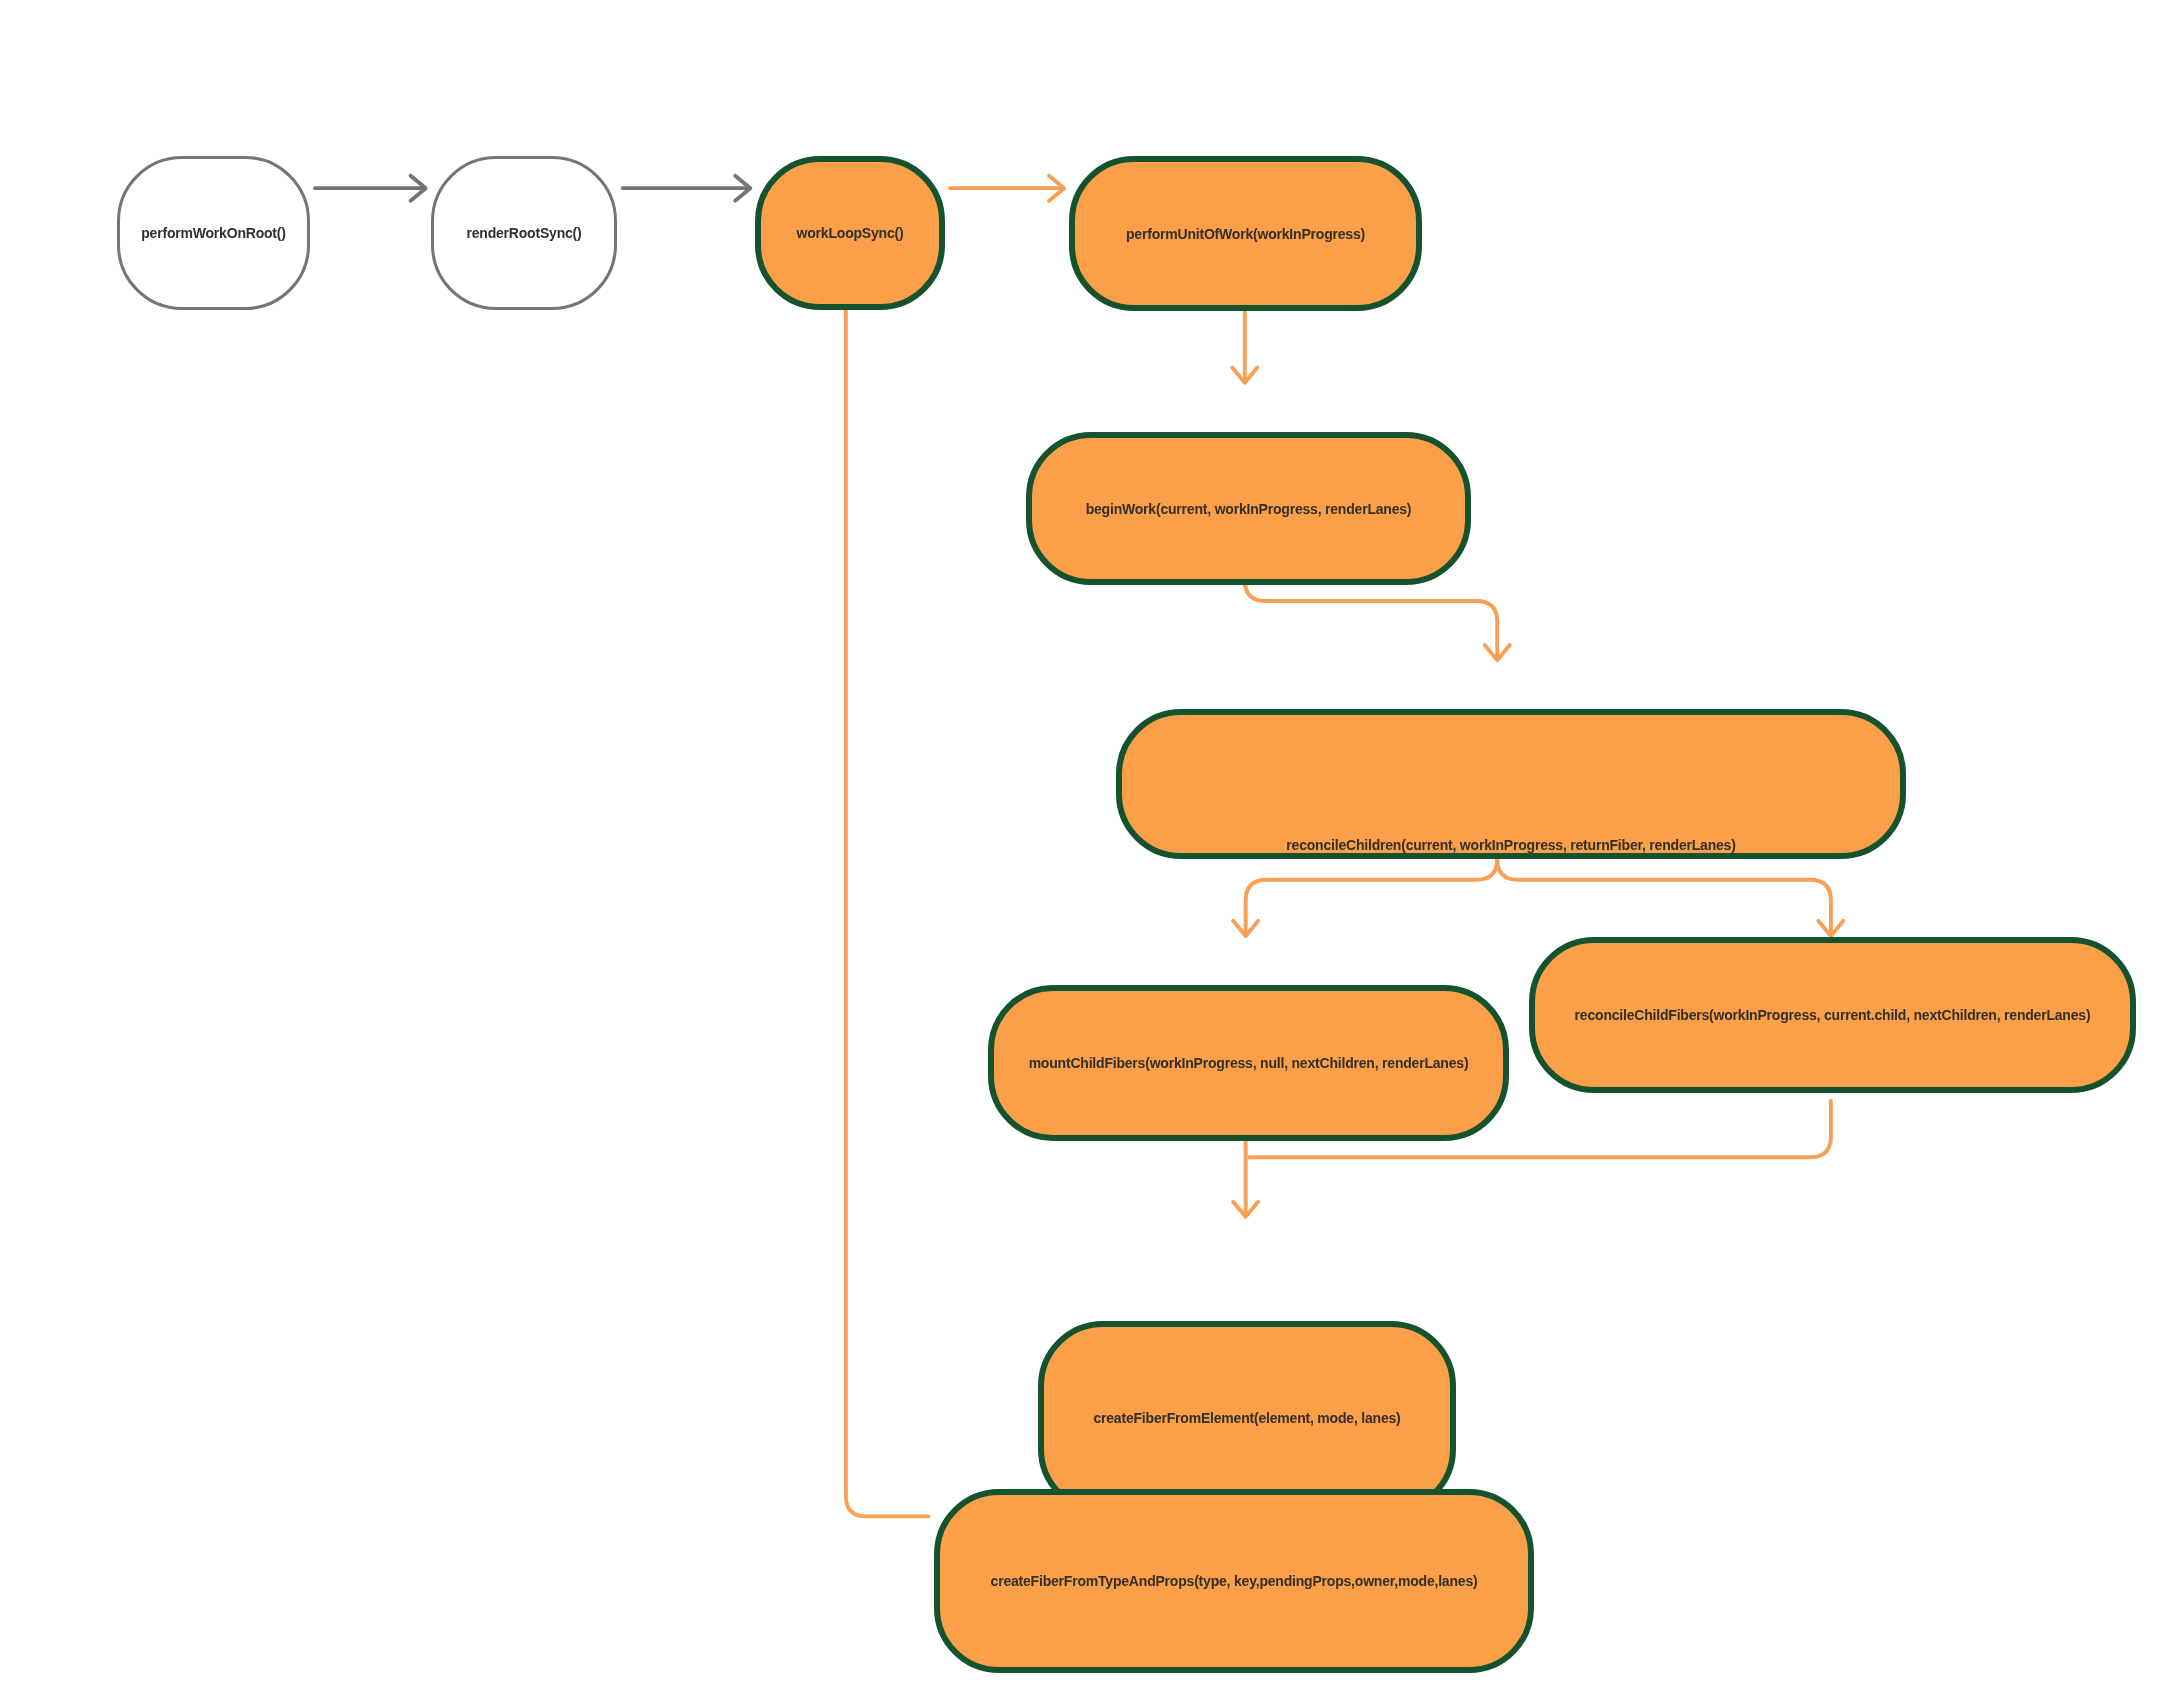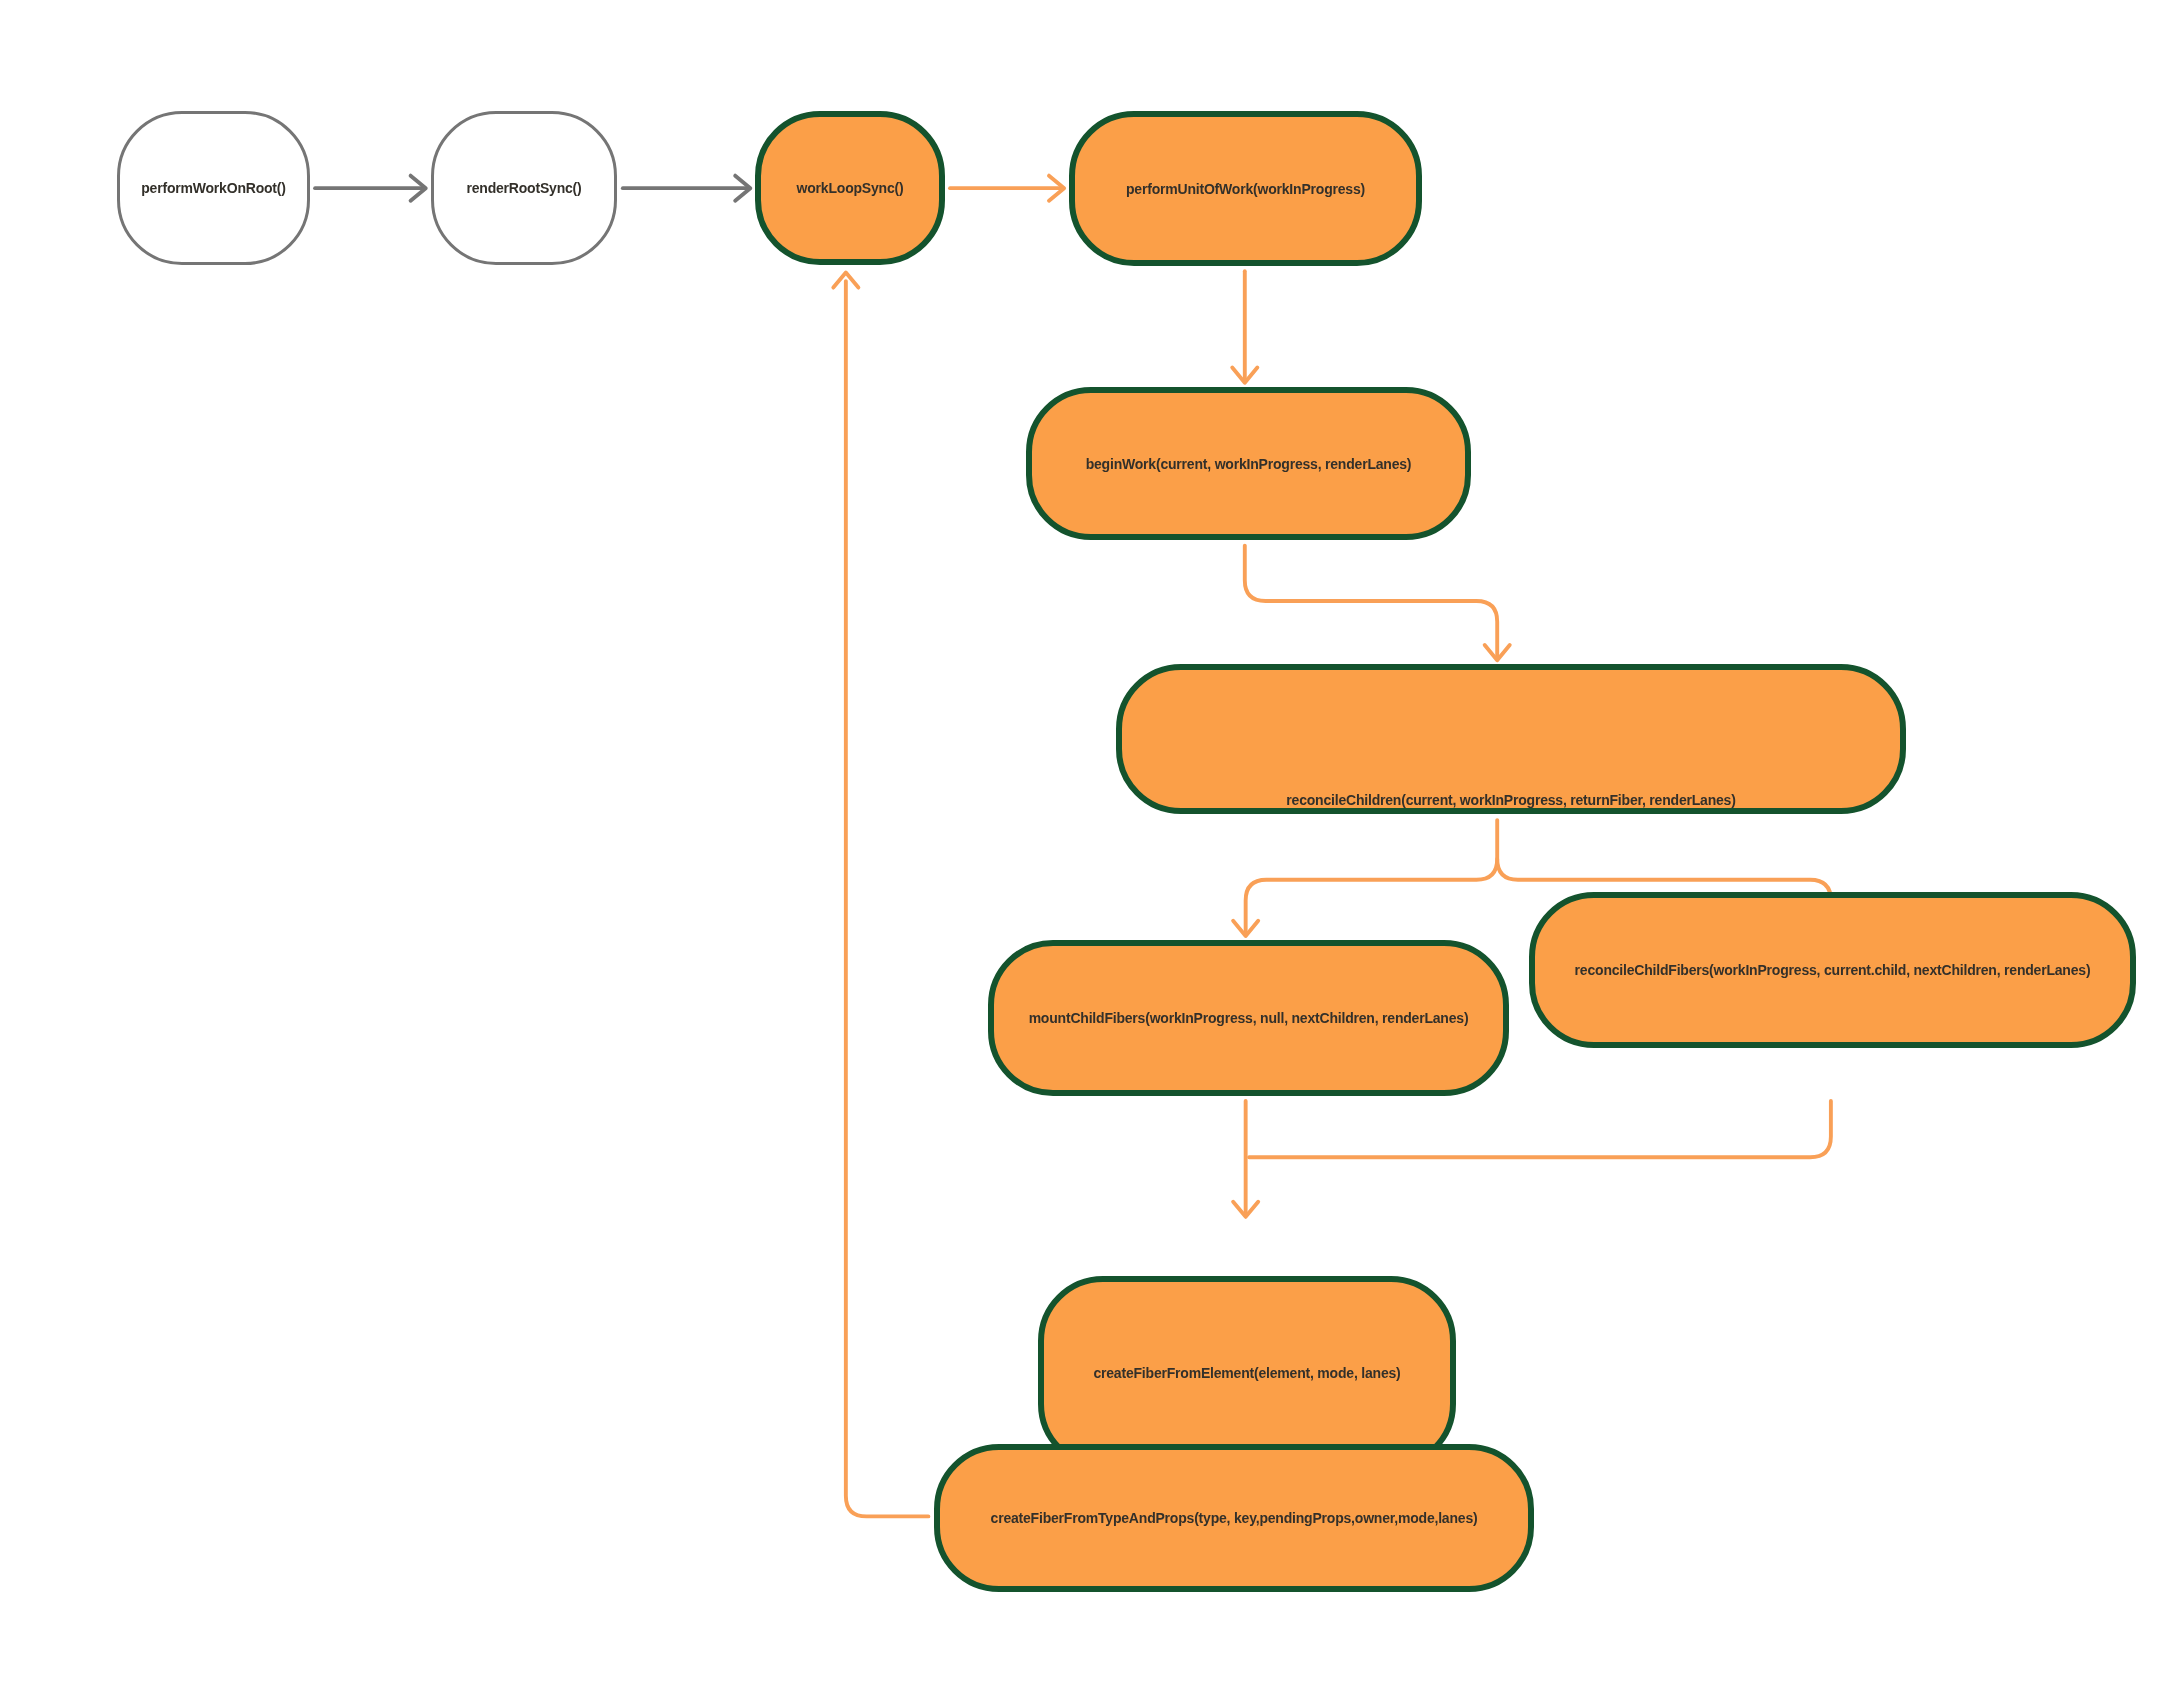--- a/index.html
+++ b/index.html
@@ -17,20 +17,21 @@
   .edge-orange { stroke: #F9A057; }
   .node {
     position: absolute;
     display: flex; align-items: center; justify-content: center;
     border-radius: 65px;
     box-sizing: border-box;
     font-weight: 700; font-size: 14px; letter-spacing: -0.2px;
     color: #33302A;
     white-space: nowrap;
     text-align: center;
+    margin-top: 45px;
   }
   .node-white  { background: #ffffff; border: 3px solid #757575; }
   .node-orange { background: #FB9F48; border: 6px solid #14532d; }
 </style>
 </head>
 <body>
 
 <div class="canvas">
 
   <svg class="edges" viewBox="0 0 5208 3944">
@@ -119,18 +120,18 @@
   </div>
 
   <div class="node node-orange" style="left:1529px; top:892px; width:607px; height:156px;">
     <span>reconcileChildFibers(workInProgress, current.child, nextChildren, renderLanes)</span>
   </div>
 
   <div class="node node-orange" style="left:1038px; top:1276px; width:418px; height:193px;text-align:center;">
     <span>createFiberFromElement(element, mode, lanes)</span>
   </div>
 
-  <div class="node node-orange" style="left:934px; top:1444px; width:600px; height:148px;">
+  <div class="node node-orange" style="left:934px; top:1444px; width:600px; height:184px;">
     <span>createFiberFromTypeAndProps(type, key,pendingProps,owner,mode,lanes)</span>
   </div>
 
 </div>
 
 
 </body></html>

